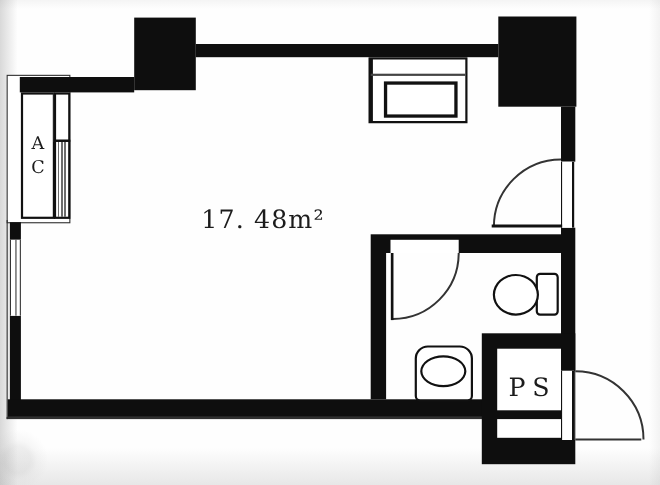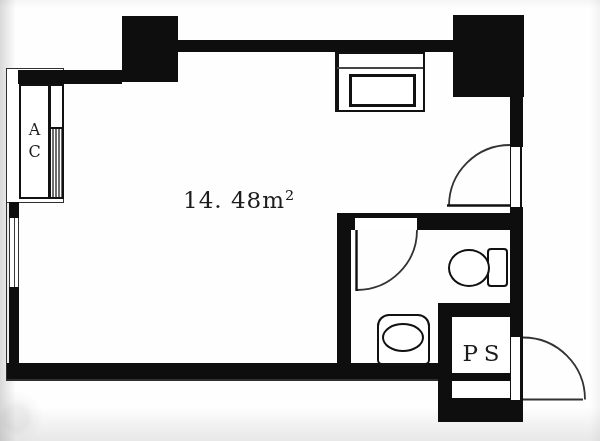--- a/index.html
+++ b/index.html
@@ -76,18 +76,18 @@
 
   <svg class="overlay" width="600" height="441" viewBox="0 0 600 441">
     <path d="M 449 206 A 61 61 0 0 1 510 145" fill="none" stroke="#333" stroke-width="1.8"></path>
     <line x1="447" y1="205.5" x2="511" y2="205.5" stroke="#111" stroke-width="2.6"></line>
     <path d="M 357 290 A 60 60 0 0 0 417 230" fill="none" stroke="#333" stroke-width="1.8"></path>
     <line x1="356.5" y1="230" x2="356.5" y2="291" stroke="#111" stroke-width="2.4"></line>
     <path d="M 523 337.5 A 62 62 0 0 1 585 399.5" fill="none" stroke="#333" stroke-width="1.8"></path>
     <line x1="523" y1="399.5" x2="583" y2="399.5" stroke="#333" stroke-width="1.8"></line>
   </svg>
 
-  <div class="lbl" id="area-label">14. 48m²</div>
+  <div class="lbl" id="area-label">17. 48m²</div>
   <div class="lbl" id="ps-label">PS</div>
   <div class="lbl" id="ac-label">AC</div>
 
   <div class="watermark"></div>
 </div>
 
 </body></html>

